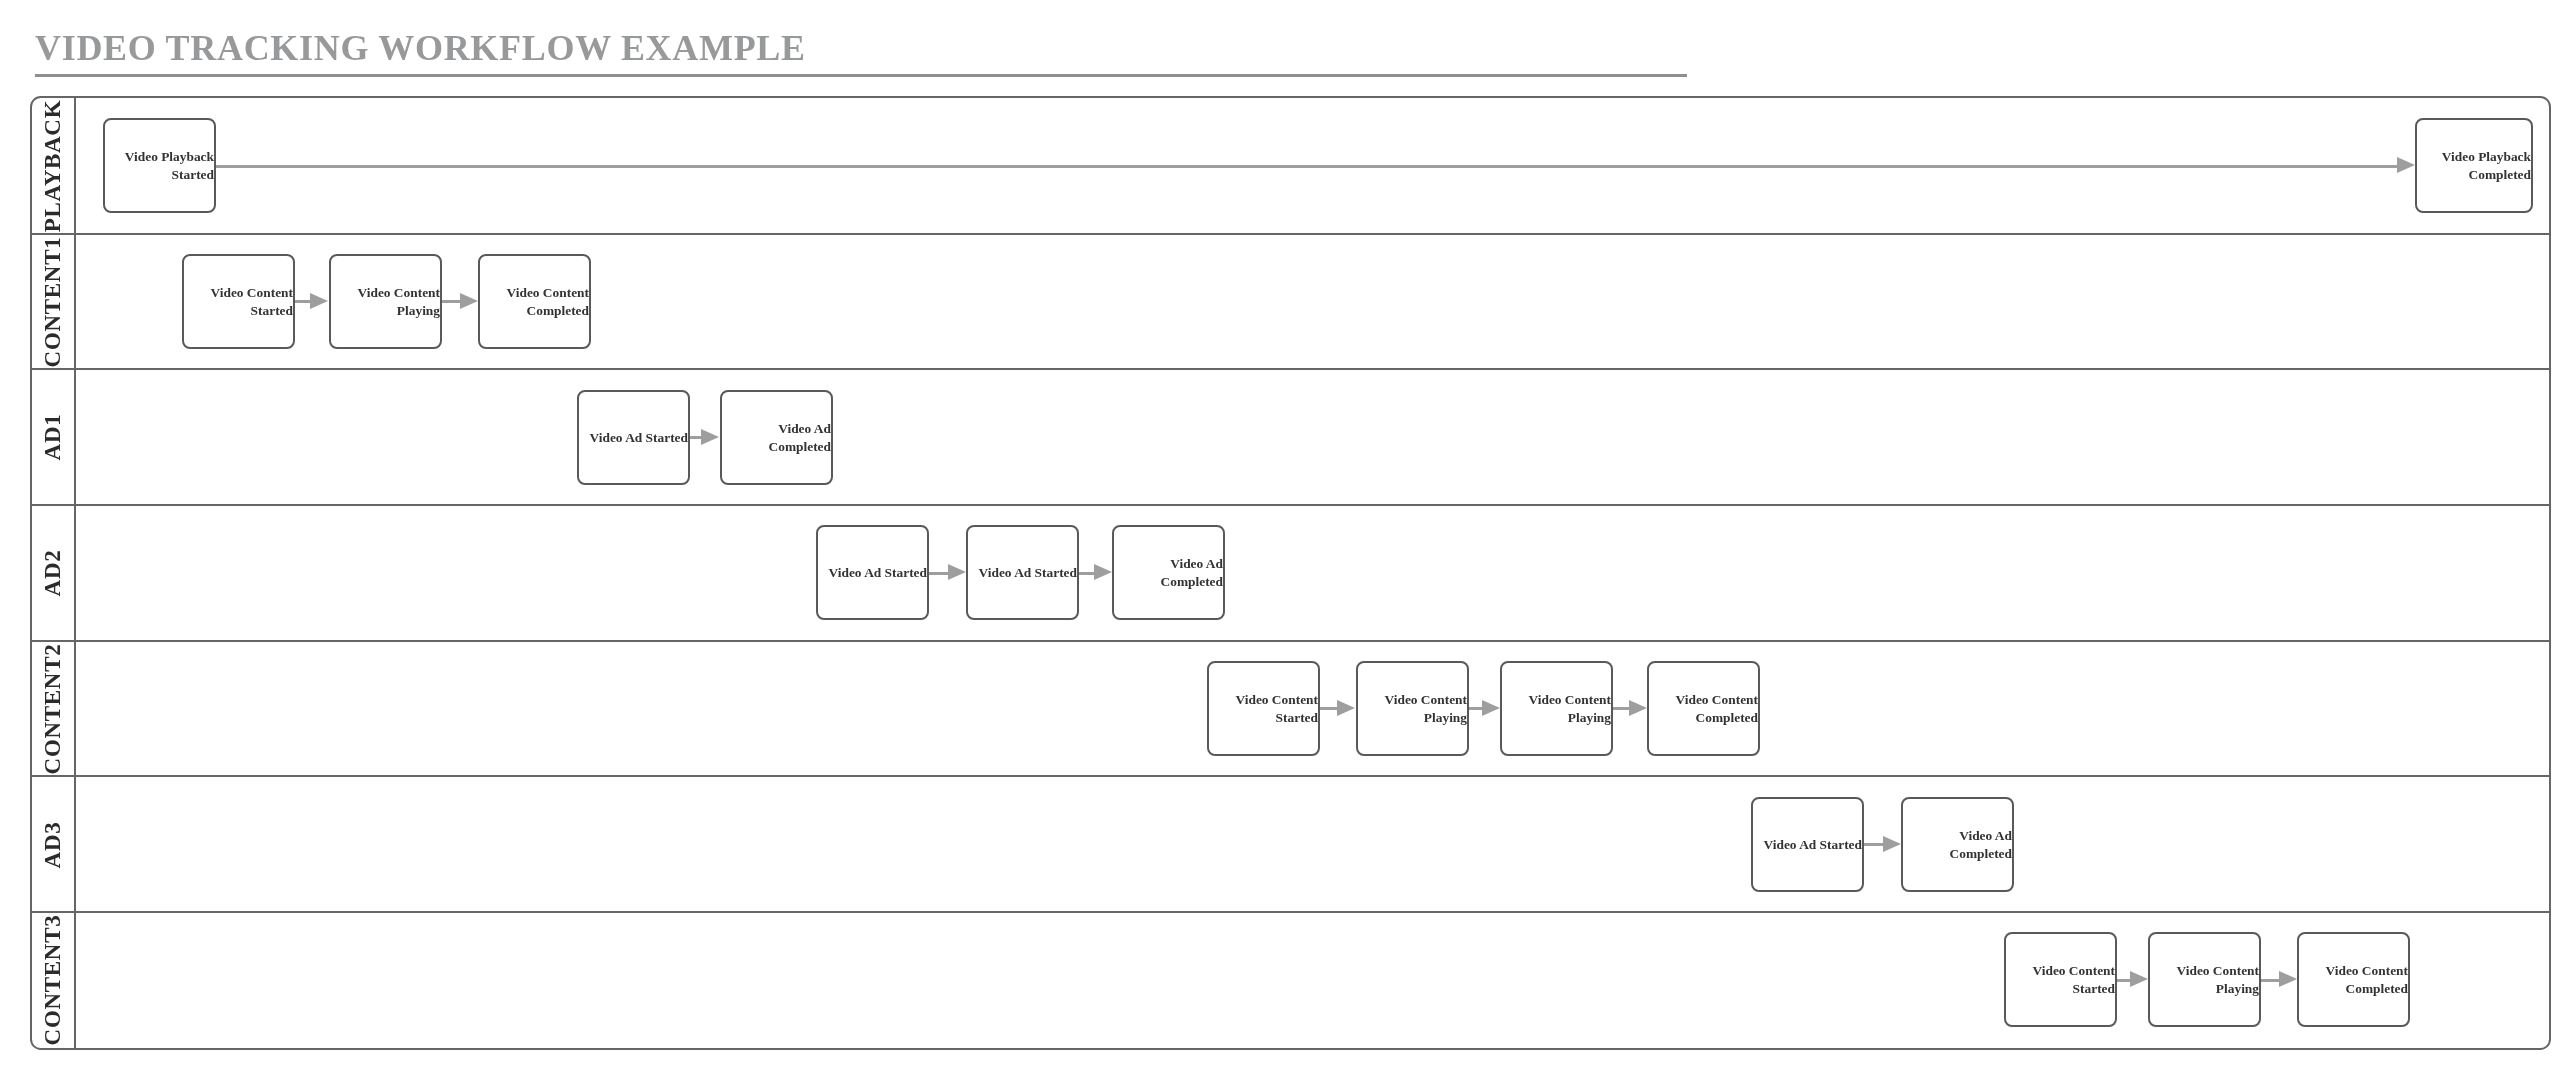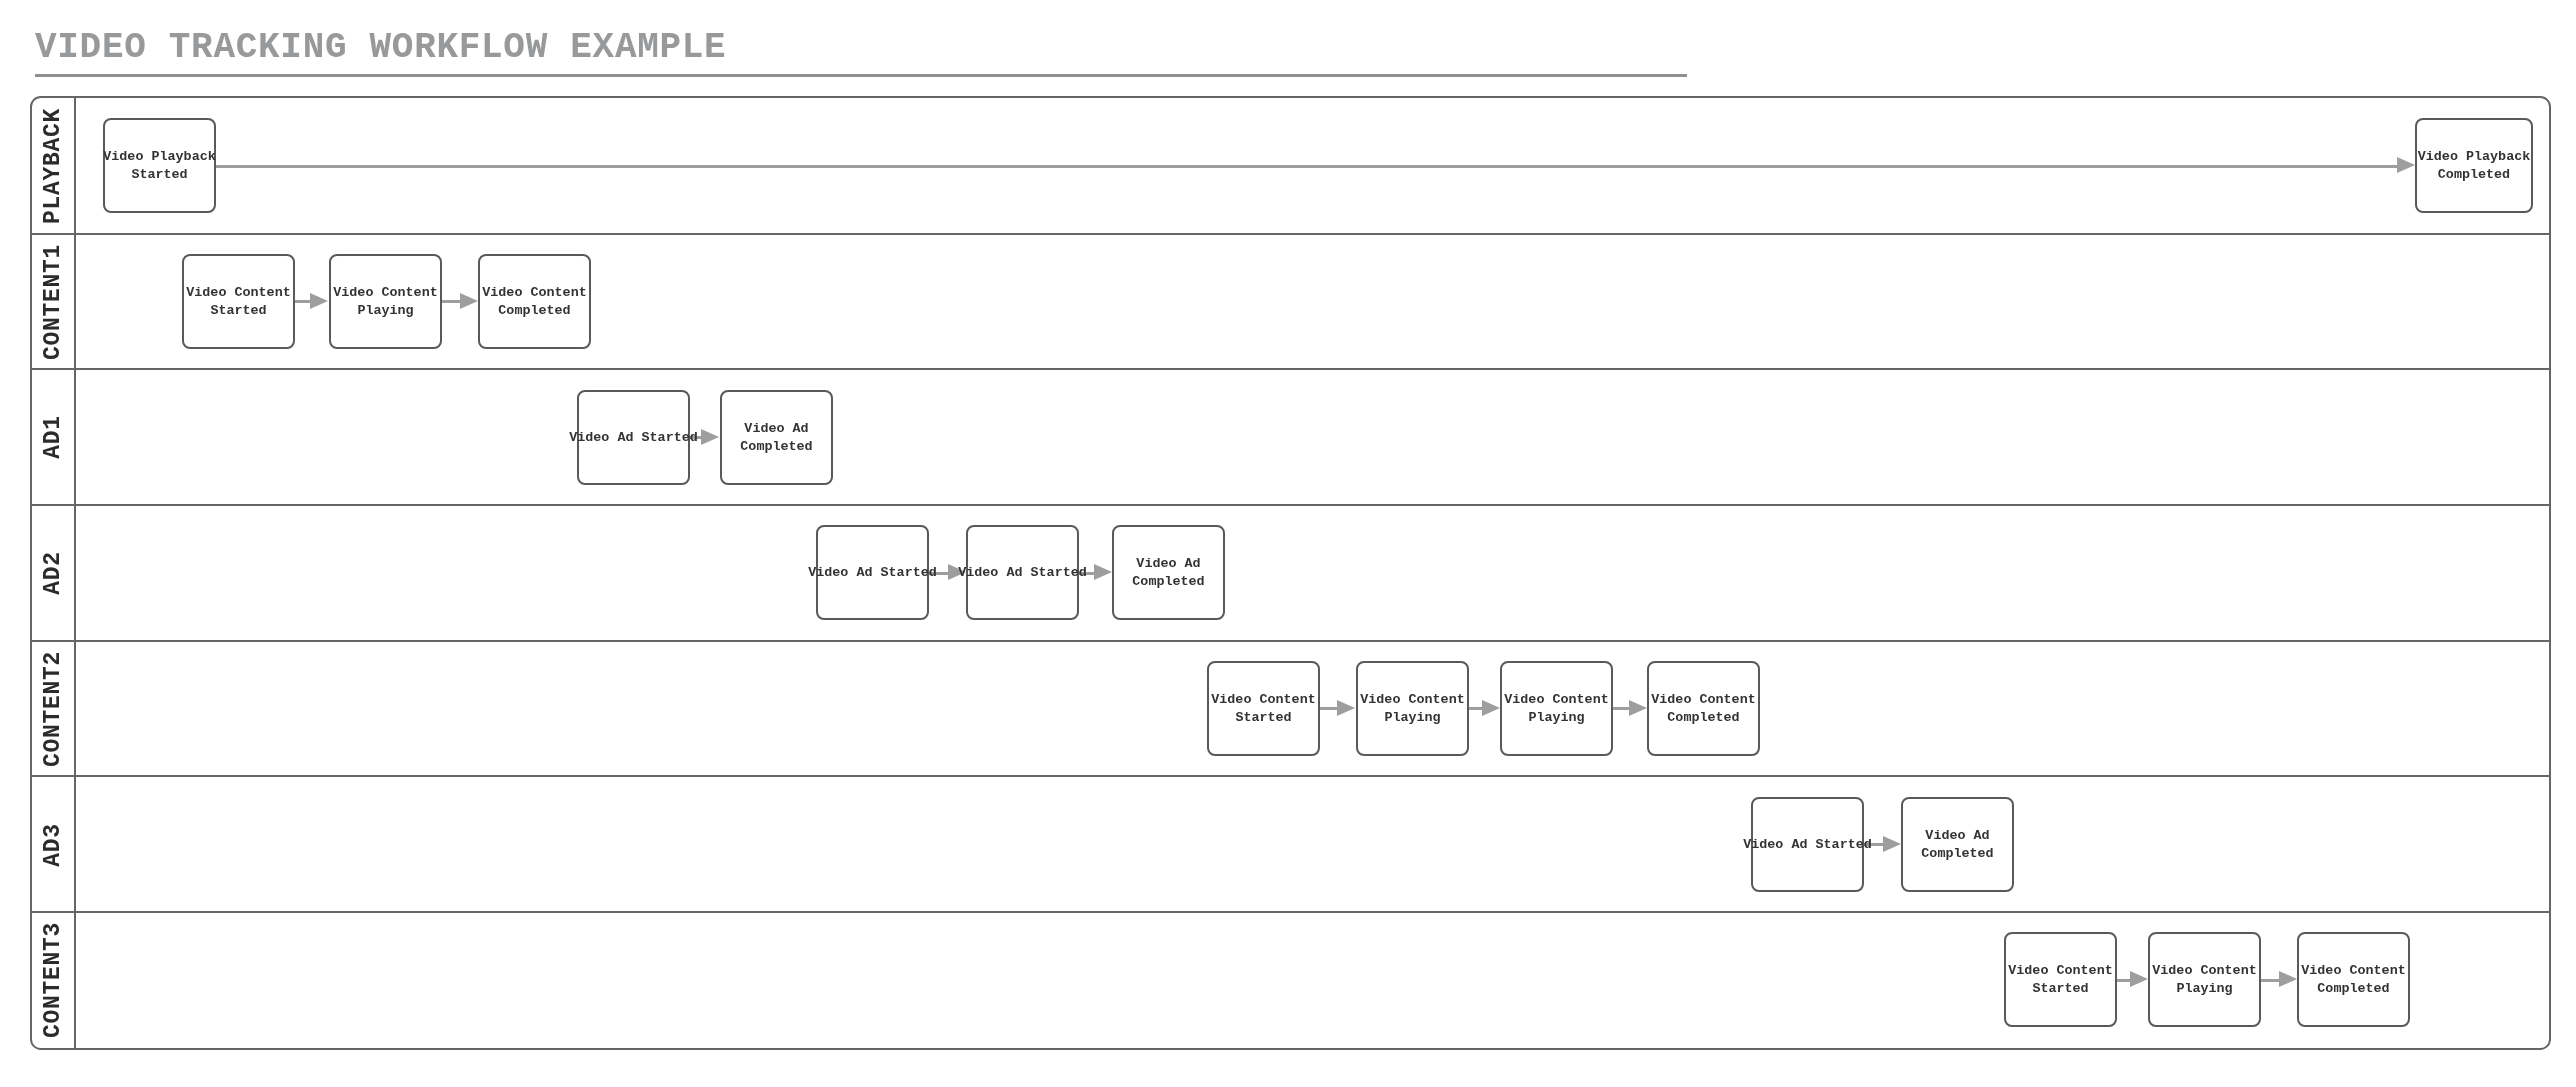--- a/index.html
+++ b/index.html
@@ -13,21 +13,21 @@
     --c-node-text: #333333;
     --c-arrow: #9e9e9e;
   }
   * { margin: 0; padding: 0; box-sizing: border-box; }
   html, body { background: var(--c-bg); }
   .canvas {
     position: relative;
     width: 2576px;
     height: 1087px;
     background: var(--c-bg);
-    font-family: Liberation Mono, monospace;
+    font-family: Liberation Serif, serif;
     overflow: hidden;
   }
   .title {
     position: absolute;
     left: 35px;
     top: 27px;
     font-size: 36px;
     font-weight: bold;
     letter-spacing: 0.7px;
     color: var(--c-title);
@@ -79,21 +79,21 @@
     letter-spacing: 0.7px;
     color: var(--c-lane-label);
   }
   .node {
     position: absolute;
     background: var(--c-node-fill);
     border: 2.7px solid var(--c-node-border);
     border-radius: 8px;
     display: flex;
     flex-direction: column;
-    align-items: center;
+    align-items: flex-end;
     justify-content: center;
     text-align: center;
     font-size: 13.4px;
     font-weight: bold;
     line-height: 1.3;
     color: var(--c-node-text);
     z-index: 3;
   }
   .node-line { white-space: nowrap; }
   .arrow-line {

